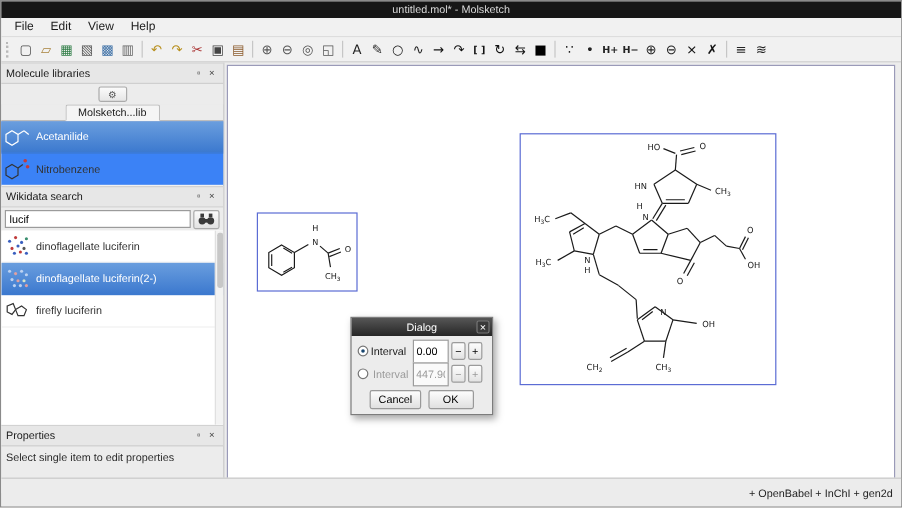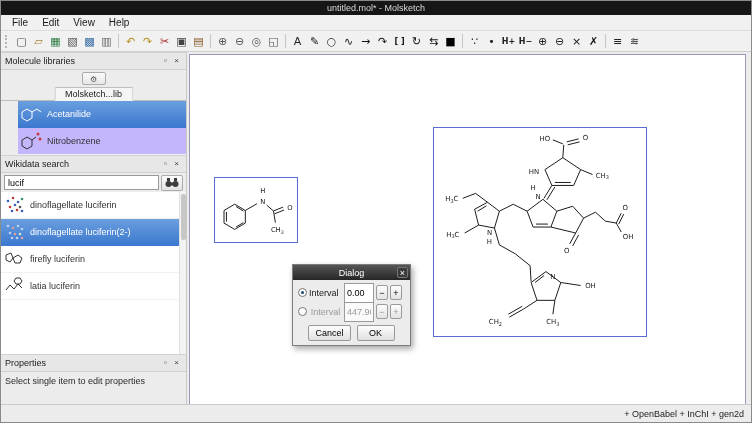--- a/index.html
+++ b/index.html
@@ -32,21 +32,21 @@
                 display:flex;align-items:center;padding:8px 4px;font-size:9px;}
   .ph-title{flex:1;}
   .ph-icon{width:11px;text-align:center;color:#444;font-size:8px;line-height:12px;}
   .lib-toolbar{height:17px;display:flex;align-items:center;justify-content:center;background:#ececec;}
   .lib-menu-btn{width:24px;height:13px;border:1px solid #ababab;border-radius:2px;
                 background:linear-gradient(#fbfbfb,#e6e6e6);font-size:8px;line-height:11px;text-align:center;color:#555;}
   .lib-tabbar{height:14px;position:relative;border-bottom:1px solid #bdbdbd;}
   .lib-tab{position:absolute;left:50%;transform:translateX(-50%);bottom:-1px;height:14px;padding:0 10px;
            background:#f5f5f5;border:1px solid #bdbdbd;border-bottom:1px solid #f5f5f5;
            border-radius:2px 2px 0 0;font-size:9px;line-height:13px;}
-  .list{background:#c4b5fd;margin-left:17px;}
+  .list{background:#3b82f6;}
   .row{height:27px;display:flex;align-items:center;gap:4px;padding-left:3px;color:#333;
        border-bottom:1px solid #f1f1f1;font-size:9px;}
   .row.selected{background:linear-gradient(#6a9ede,#3c79cf);color:#fff;border-bottom:1px solid #3c79cf;}
   .thumb{flex:0 0 auto;}
   .row-label{white-space:nowrap;overflow:hidden;}
 
   .search-row{height:19px;display:flex;align-items:center;padding:0 3px;gap:2px;background:#ececec;}
   .search-input{flex:1;height:15px;border:1px solid #9b9b9b;background:#fff;font-size:9px;
                 padding:0 3px;font-family:"Liberation Sans","DejaVu Sans",sans-serif;}
   .search-btn{width:22px;height:16px;border:1px solid #ababab;border-radius:2px;
@@ -81,21 +81,21 @@
               font-family:"Liberation Sans","DejaVu Sans",sans-serif;}
   .spin-input:disabled{color:#9a9a9a;background:#fafafa;}
   .spin-btn{width:12px;height:15px;border:1px solid #9b9b9b;border-radius:2px;font-size:9px;line-height:12px;
             background:linear-gradient(#fdfdfd,#e3e3e3);padding:0;text-align:center;}
   .spin-btn.dim{color:#9a9a9a;}
   .dlg-buttons{display:flex;justify-content:center;gap:6px;margin-top:4px;}
   .dlg-btn{min-width:38px;height:16px;border:1px solid #999;border-radius:2px;font-size:9px;
            background:linear-gradient(#fdfdfd,#e0e0e0);padding:0 6px;}
 
   
-  .statusbar{position:absolute;left:0;right:0;bottom:0;height:18px;background:#ececec;border-top:1px solid #c9c9c9;
+  .statusbar{position:absolute;left:0;right:0;bottom:0;height:24px;background:#ececec;border-top:1px solid #c9c9c9;
              display:flex;align-items:center;justify-content:flex-end;padding-right:7px;font-size:9px;color:#222;}
 </style>
 </head>
 <body>
 
 <div class="app">
 
   <div class="titlebar">
     <span>untitled.mol* - Molsketch</span>
   </div>
@@ -240,29 +240,20 @@
       </div>
       <div class="row">
         <svg class="thumb" width="22" height="20" viewBox="0 0 22 20">
           <g stroke="currentColor" stroke-width="1" fill="none">
             <polygon points="2,6 7,4 9,9 6,13 2,11"></polygon>
             <polygon points="9,9 14,6 18,9 16,14 11,14"></polygon>
           </g>
         </svg>
         <span class="row-label">firefly luciferin</span>
       </div>
-      <div class="row">
-        <svg class="thumb" width="22" height="20" viewBox="0 0 22 20">
-          <g stroke="currentColor" stroke-width="1" fill="none">
-            <polyline points="2,14 6,9 10,13 14,8 18,12"></polyline>
-            <polygon points="12,2 16,2 18,5 16,8 12,8 10,5"></polygon>
-          </g>
-        </svg>
-        <span class="row-label">latia luciferin</span>
-      </div>
       <div class="vscroll">
         <div class="vthumb"></div>
       </div>
     </div>
 
     <div class="panel-header">
       <span class="ph-title">Properties</span>
       <span class="ph-icon">▫</span>
       <span class="ph-icon">×</span>
     </div>
@@ -286,21 +277,21 @@
         </g>
         <g font-size="7" fill="#1a1a1a" text-anchor="middle">
           <text x="49" y="15">H</text>
           <text x="49" y="27">N</text>
           <text x="77" y="33">O</text>
           <text x="64" y="56">CH<tspan font-size="5" dy="1.5">3</tspan></text>
         </g>
       </svg>
     </div>
 
-    <div class="mol" style="left:243px;top:72px;width:214px;height:210px;">
+    <div class="mol" style="left:243px;top:56px;width:214px;height:210px;">
       <svg width="212" height="208" viewBox="0 0 214 210">
         <g stroke="#1a1a1a" stroke-width="1" fill="none">
 
           <line x1="120" y1="12" x2="130" y2="16"></line>
           <line x1="134" y1="14" x2="146" y2="11"></line>
             <line x1="135" y1="17" x2="147" y2="14"></line>
           <line x1="131" y1="17" x2="130" y2="30"></line>
 
           <line x1="130" y1="30" x2="148" y2="42"></line>
             <line x1="148" y1="42" x2="141" y2="58"></line>

